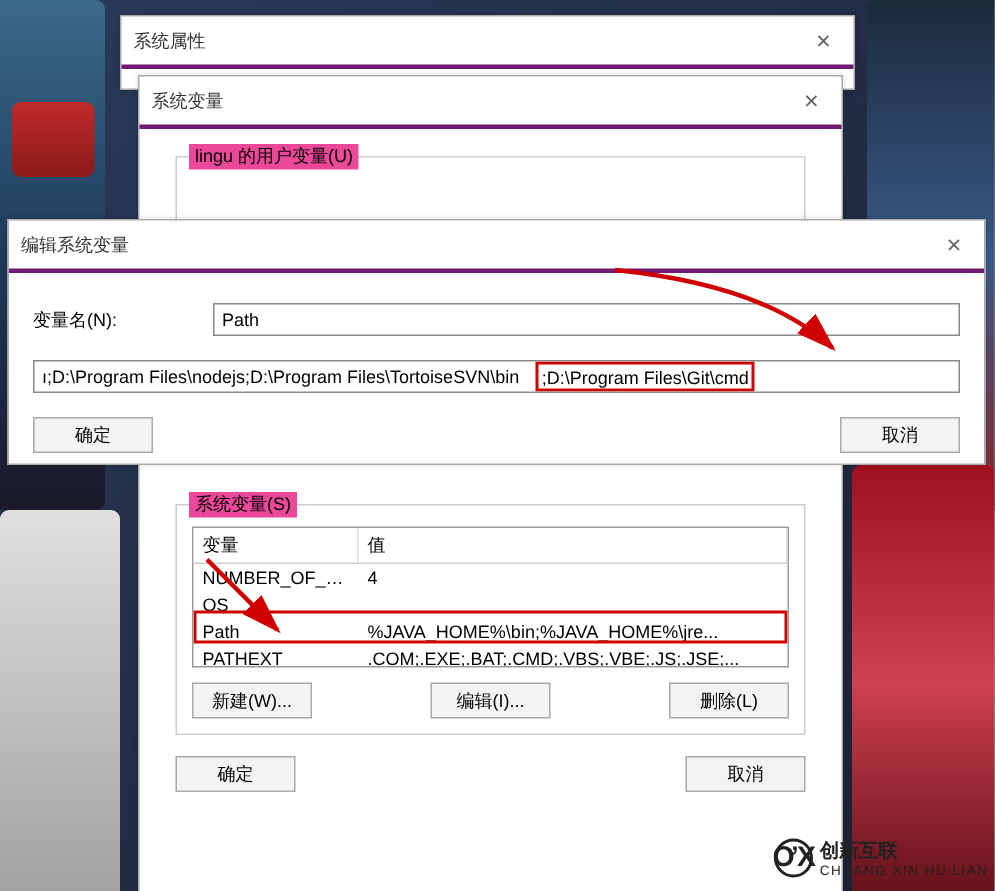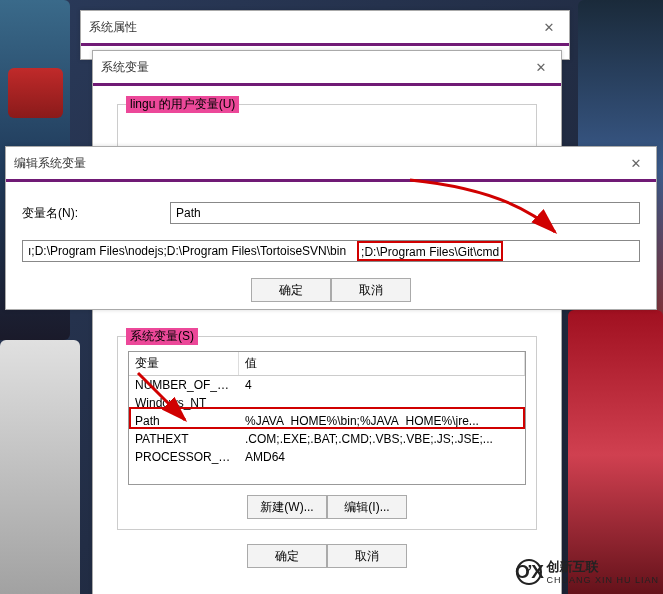--- a/index.html
+++ b/index.html
@@ -93,42 +93,41 @@
     .col-name { width: 110px; }
     .col-value { flex: 1; }
     .var-row {
       display: flex;
       font-size: 12px;
     }
     .var-row .col { padding: 2px 6px; white-space: nowrap; overflow: hidden; text-overflow: ellipsis; }
 
     .btn-row {
       display: flex;
-      justify-content: center;
+      justify-content: space-between;
       gap: 0;
       margin-top: 10px;
     }
     .btn {
       min-width: 80px;
       height: 24px;
       border: 1px solid #aaa;
       background: #f3f3f3;
       font-size: 12px;
       cursor: pointer;
       padding: 0 10px;
     }
 
     
     #dlg-edit { left: 5px; top: 146px; width: 652px; height: 164px; z-index: 3; background:#fff; }
     #dlg-edit .body { padding: 20px 16px 12px 16px; }
     .form-row {
       display: flex;
       align-items: center;
       margin-bottom: 16px;
-      gap: 28px;
     }
     .form-label {
       width: 120px;
       font-size: 12px;
     }
     .form-input {
       flex: 1;
       height: 22px;
       border: 1px solid #888;
       padding: 0 5px;
@@ -231,51 +230,52 @@
 
     <div class="group" id="user-group">
       <span class="group-label">lingu 的用户变量(U)</span>
     </div>
 
     <div id="sys-group-gap"></div>
 
     <div class="group" style="position:relative;">
       <span class="group-label">系统变量(S)</span>
 
-      <div class="var-table" style="height:134px; overflow:hidden; position:relative;">
+      <div class="var-table" style="height:94px; overflow:hidden; position:relative;">
         <div class="var-header">
           <div class="col col-name">变量</div>
           <div class="col col-value">值</div>
         </div>
         <div class="var-row">
           <div class="col col-name">NUMBER_OF_PR...</div>
           <div class="col col-value">4</div>
         </div>
         <div class="var-row">
-          <div class="col col-value">Windows_NT</div>
+          <div class="col col-name">OS</div>
         </div>
         <div class="var-row" id="path-row">
           <div class="col col-name">Path</div>
           <div class="col col-value">%JAVA_HOME%\bin;%JAVA_HOME%\jre...</div>
         </div>
         <div class="var-row">
           <div class="col col-name">PATHEXT</div>
           <div class="col col-value">.COM;.EXE;.BAT;.CMD;.VBS;.VBE;.JS;.JSE;...</div>
         </div>
         <div class="var-row">
           <div class="col col-name">PROCESSOR_AR...</div>
           <div class="col col-value">AMD64</div>
         </div>
 
         <div class="path-row-highlight" style="left:0; top:55px; right:0; height:22px;"></div>
       </div>
 
       <div class="btn-row">
         <button class="btn">新建(W)...</button>
         <button class="btn">编辑(I)...</button>
+        <button class="btn">删除(L)</button>
       </div>
     </div>
 
     <div class="btn-row" style="margin-top:14px;">
       <button class="btn">确定</button>
       <button class="btn">取消</button>
     </div>
   </div>
 </div>
 

